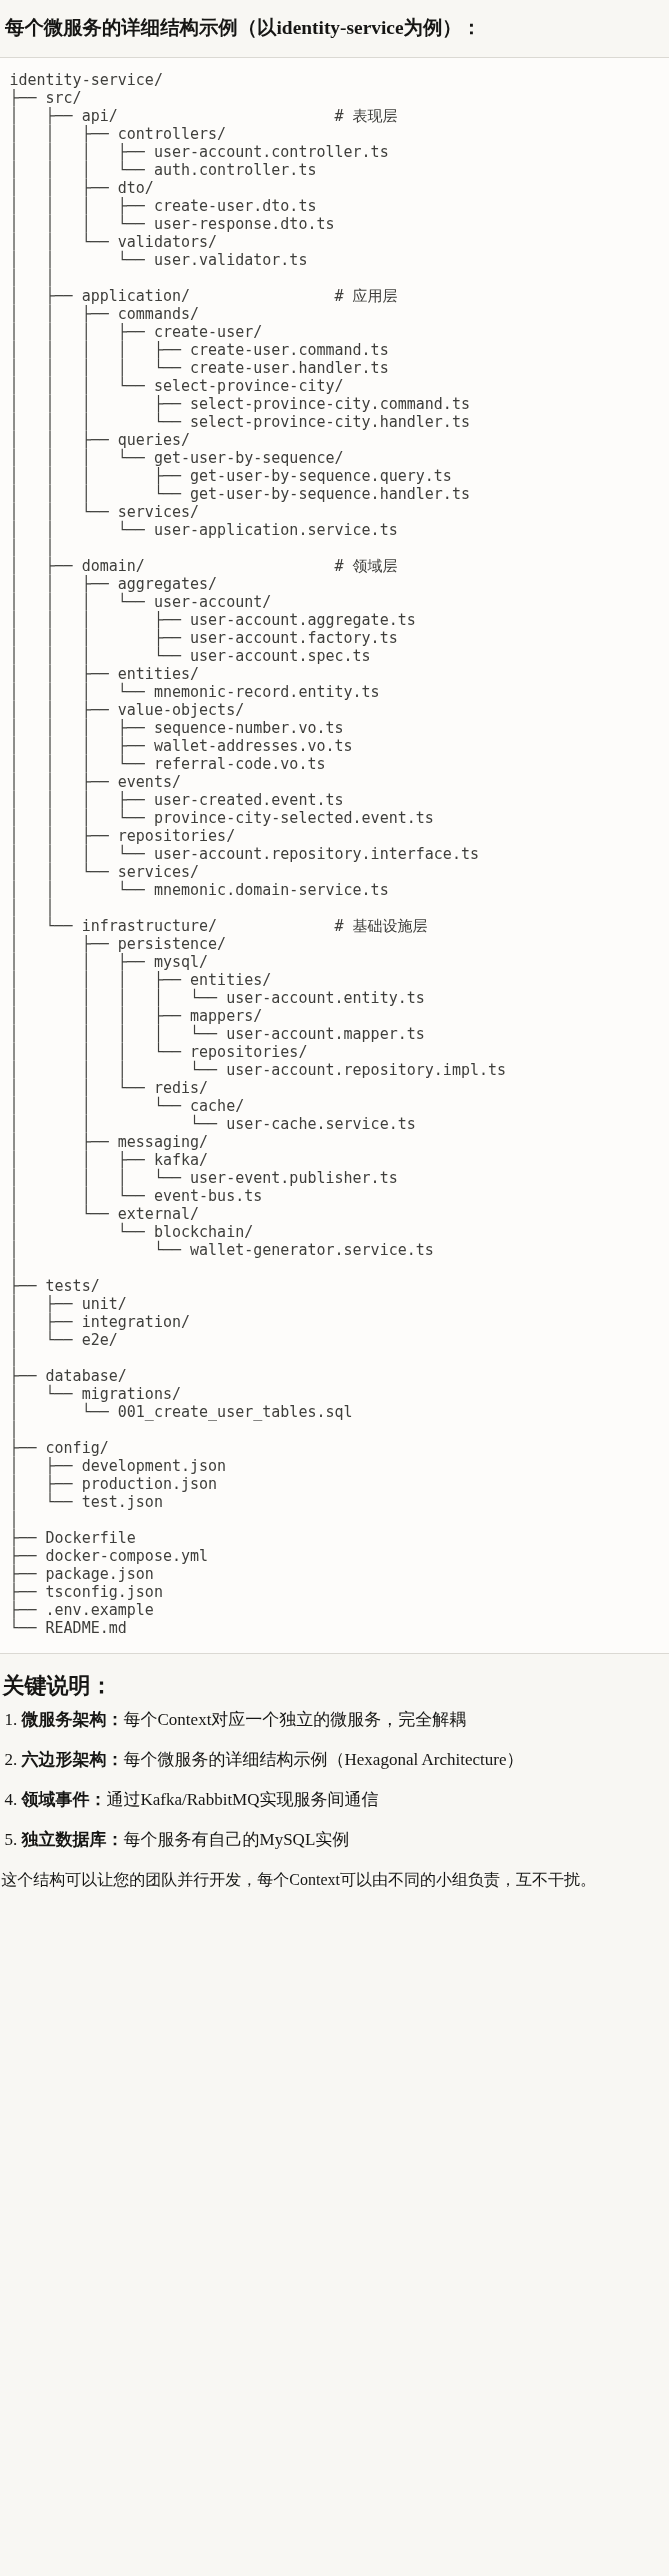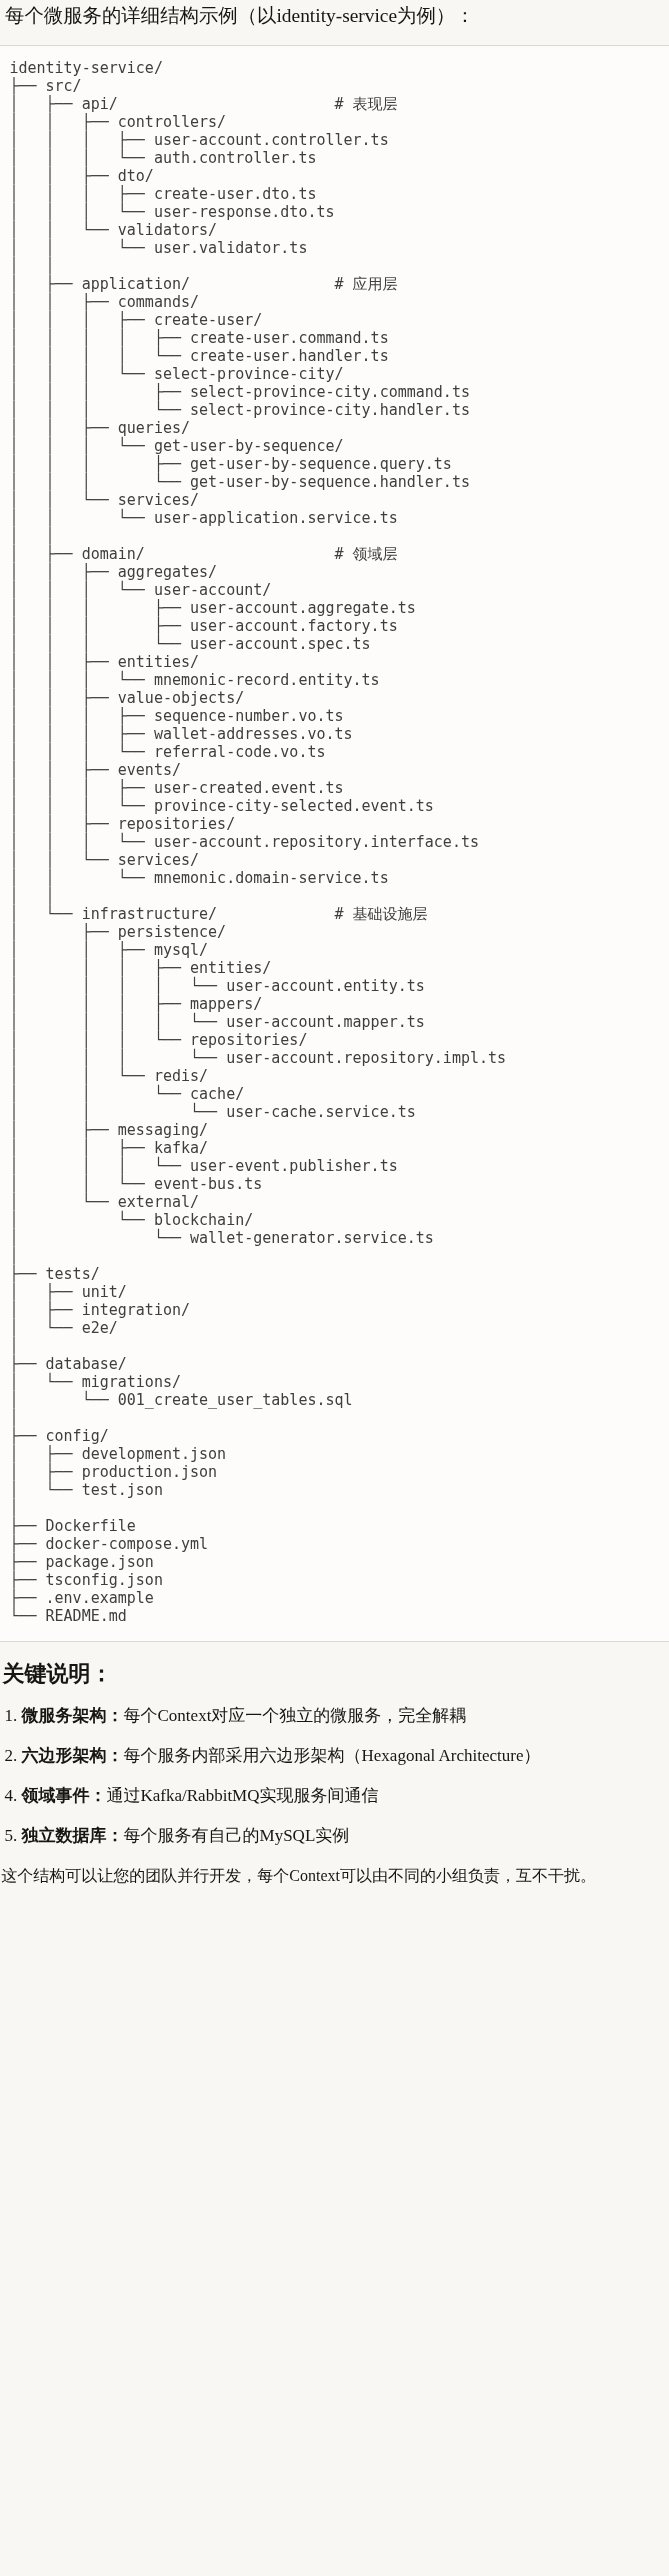--- a/index.html
+++ b/index.html
@@ -8,24 +8,24 @@
   }
   body {
     width: 669px;
     height: 2576px;
     background: #f8f7f3;
     color: #161614;
     font-family: "Liberation Serif", serif;
     overflow: hidden;
   }
   .page-title {
-    margin: 3px 5px 0 5px;
+    margin: 15px 5px 0 5px;
     font-size: 19.4px;
     line-height: 25px;
-    font-weight: normal;
+    font-weight: bold;
   }
   .code-block {
     margin-top: 17px;
     background: #fdfcfa;
     border-top: 0.6px solid #dbd9d3;
     border-bottom: 0.6px solid #dbd9d3;
     padding: 13px 5px 15.6px 9.4px;
     box-sizing: border-box;
     width: 669px;
     overflow: hidden;
@@ -38,21 +38,21 @@
     color: #3e3e3b;
     white-space: pre;
   }
   .notes-heading {
     margin: 19px 0 0 2.5px;
     font-size: 22px;
     line-height: 26px;
     font-weight: bold;
   }
   .notes-list {
-    margin: 16px 0 0 0;
+    margin: 8px 0 0 0;
     padding: 0 0 0 4.4px;
   }
   .note-item {
     font-size: 17px;
     line-height: 25px;
     margin-bottom: 15px;
     white-space: nowrap;
   }
   .note-item .note-num {
     margin-right: 4.4px;
@@ -159,19 +159,19 @@
 ├── package.json
 ├── tsconfig.json
 ├── .env.example
 └── README.md</pre>
 </div>
 
 <div class="notes-heading">关键说明：</div>
 
 <div class="notes-list">
   <div class="note-item"><span class="note-num">1.</span><span class="note-term">微服务架构：</span><span class="note-text">每个Context对应一个独立的微服务，完全解耦</span></div>
-  <div class="note-item"><span class="note-num">2.</span><span class="note-term">六边形架构：</span><span class="note-text">每个服务内部采用六边形架构（Hexagonal Architecture）</span></div>
+  <div class="note-item"><span class="note-num">2.</span><span class="note-term">六边形架构：</span><span class="note-text">每个微服务的详细结构示例（Hexagonal Architecture）</span></div>
   <div class="note-item"><span class="note-num">4.</span><span class="note-term">领域事件：</span><span class="note-text">通过Kafka/RabbitMQ实现服务间通信</span></div>
   <div class="note-item"><span class="note-num">5.</span><span class="note-term">独立数据库：</span><span class="note-text">每个服务有自己的MySQL实例</span></div>
 </div>
 
 <div class="closing-paragraph">这个结构可以让您的团队并行开发，每个Context可以由不同的小组负责，互不干扰。</div>
 
 
 </body></html>

